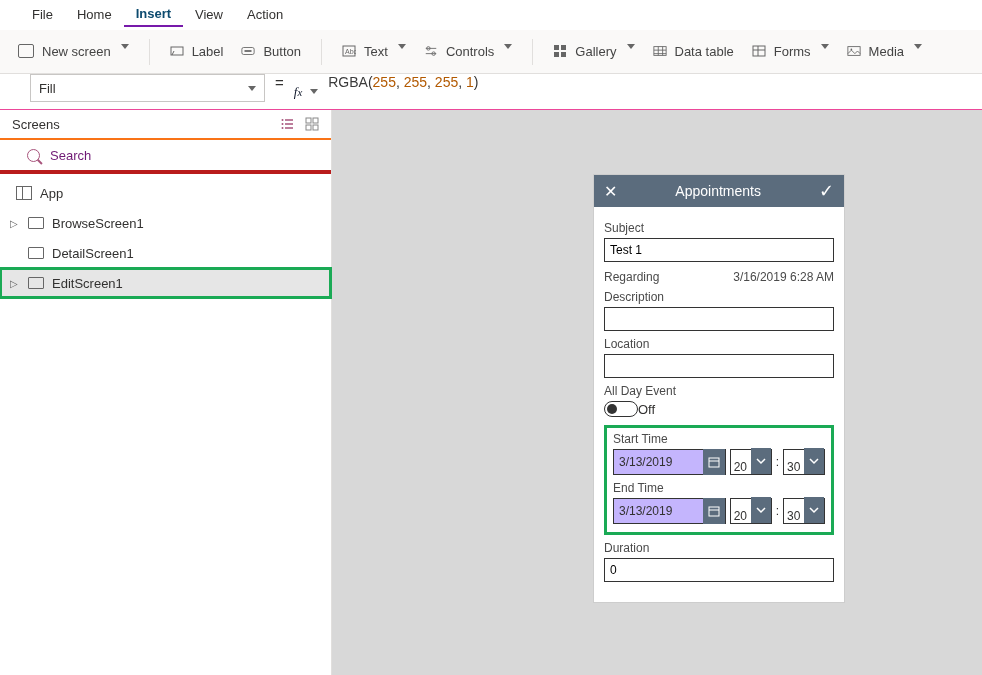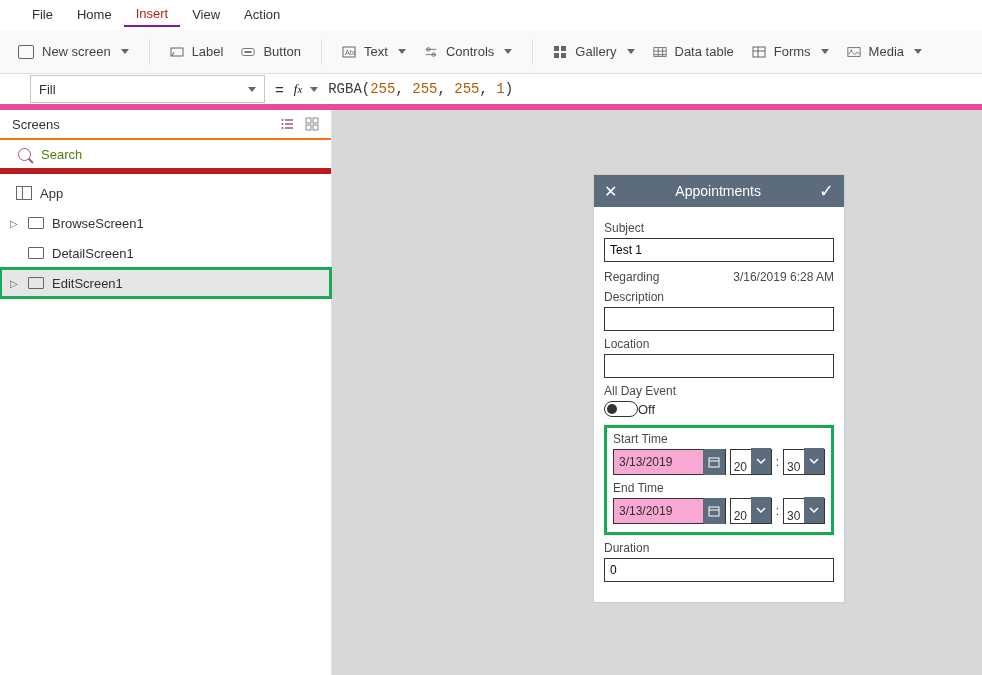--- a/index.html
+++ b/index.html
@@ -2,45 +2,45 @@
 <html><head>
 <meta charset="utf-8">
 <style>
   *{box-sizing:border-box}
   html,body{margin:0;padding:0;font-family:"Segoe UI",Arial,sans-serif;font-size:13px;color:#323130;background:#fff}
   body{width:982px;height:675px;overflow:hidden;position:relative}
 
   
   .menubar{display:flex;align-items:center;height:30px;padding:0 20px;gap:0;border-bottom:1px solid transparent}
   .menubar .mi{padding:4px 12px;color:#323130;cursor:pointer}
-  .menubar .mi.active{color:#b91c1c;border-bottom:2px solid #7719aa;font-weight:400}
+  .menubar .mi.active{color:#0c4a6e;border-bottom:2px solid #7719aa;font-weight:700}
 
   
   .ribbon{display:flex;align-items:center;height:44px;padding:0 18px;border-bottom:1px solid #e1dfdd;background:#faf9f8;gap:20px}
   .ribbon .grp{display:flex;align-items:center;gap:18px}
   .ribbon .sep{width:1px;height:26px;background:#e1dfdd}
-  .ribbon .btn{display:flex;align-items:center;gap:8px;color:#444;cursor:pointer}
+  .ribbon .btn{display:flex;gap:8px;color:#444;cursor:pointer}
   .icon-box{width:16px;height:14px;border:1px solid #666;border-radius:2px;display:inline-block}
   .caret{width:0;height:0;border-left:4px solid transparent;border-right:4px solid transparent;border-top:5px solid #666;margin-left:2px}
 
   
-  .formulabar{display:flex;align-items:center;height:36px;border-bottom:6px solid #ec4899;background:#fff}
+  .formulabar{display:flex;height:36px;border-bottom:1px solid #ec4899;background:#fff}
   .propdrop{width:235px;height:28px;margin-left:30px;border:1px solid #c8c6c4;display:flex;align-items:center;justify-content:space-between;padding:0 8px;background:#fff}
   .eq{margin:0 10px;color:#323130;font-size:15px}
   .fx{display:flex;align-items:center;gap:6px;margin-right:10px;font-style:italic;font-family:Georgia,serif;color:#0f172a}
-  .formula{font-family:Liberation Mono, monospace;font-size:14px}
+  .formula{font-family:Liberation Sans, sans-serif;font-size:14px}
   .formula .fn{color:#3b3b3b}
   .formula .num{color:#b25900}
   .formula .p{color:#333}
 
   
   .leftpane{position:absolute;top:110px;left:0;width:332px;bottom:0;border-right:1px solid #e1dfdd;background:#fff}
   .lp-head{display:flex;align-items:center;justify-content:space-between;height:30px;padding:0 12px;border-bottom:2px solid #f97316}
   .lp-head .tools{display:flex;gap:10px;color:#555}
-  .lp-search{display:flex;align-items:center;height:34px;padding:0 18px;border-bottom:6px solid #b91c1c;color:#4d7c0f;gap:10px}
+  .lp-search{display:flex;align-items:center;height:34px;padding:0 27px;border-bottom:4px solid #b91c1c;color:#701a75;gap:10px}
   .mag{width:13px;height:13px;border:1.5px solid #a8547c;border-radius:50%;position:relative}
   .mag::after{content:"";position:absolute;width:6px;height:1.5px;background:#a8547c;transform:rotate(45deg);right:-4px;bottom:-2px}
   .tree{padding:4px 0}
   .trow{display:flex;align-items:center;height:30px;padding-left:16px;gap:8px;cursor:pointer}
   .trow.nested{padding-left:10px}
   .trow .arrow{width:10px;color:#666;font-size:10px}
   .trow .rect{width:16px;height:12px;border:1px solid #666;border-radius:1px}
   .trow.sel{background:#e6e6e6;outline:3px solid #1aaa55;outline-offset:-2px}
   .trow .split{width:16px;height:14px;position:relative;border:1px solid #666}
   .trow .split::before{content:"";position:absolute;left:0;top:0;bottom:0;width:5px;border-right:1px solid #666}
@@ -58,21 +58,21 @@
   .fld label{display:block;color:#4a4a4a;font-size:12px;margin-bottom:3px}
   .fld input.tx{width:230px;height:24px;border:1px solid #333;padding:0 5px;font-size:12px}
   .fld .blank{width:230px;height:24px;border:1px solid #333;background:#fff}
   .reg{display:flex;justify-content:space-between;align-items:flex-start;font-size:12px;color:#4a4a4a;margin-top:8px}
   .toggle{display:flex;align-items:center;margin-top:2px}
   .tsw{width:34px;height:16px;border:1px solid #333;border-radius:10px;background:#fff;position:relative}
   .tsw::after{content:"";position:absolute;width:10px;height:10px;border-radius:50%;background:#333;left:2px;top:2px}
 
   .hlbox{border:3px solid #1aaa55;padding:4px 6px 8px;margin-top:8px}
   .dtrow{display:flex;align-items:center;gap:4px;margin-top:2px}
-  .dtrow .dt{flex:1;height:26px;border:1px solid #333;display:flex;align-items:center;justify-content:space-between;padding:0 0 0 5px;font-size:12px;background:#f9a8d4}
+  .dtrow .dt{flex:1;height:26px;border:1px solid #333;display:flex;align-items:center;justify-content:space-between;padding:0 0 0 5px;font-size:12px;background:#c4b5fd}
   .dtrow .cal{width:22px;height:26px;background:#5b6c7d;display:flex;align-items:center;justify-content:center}
   .dtrow .cal svg{fill:#fff}
   .dtrow .sel{width:42px;height:26px;border:1px solid #333;display:flex;align-items:flex-end;background:#fff}
   .dtrow .sel .v{flex:1;text-align:left;padding-left:3px;font-size:12px}
   .dtrow .sel .dd{width:20px;height:26px;background:#5b6c7d;display:flex;align-items:center;justify-content:center}
   .dtrow .cln{font-size:12px}
   .dtrow .dd svg{fill:#fff}
 
   .icon-mini{width:14px;height:14px;display:inline-flex;align-items:center;justify-content:center}
 </style>

